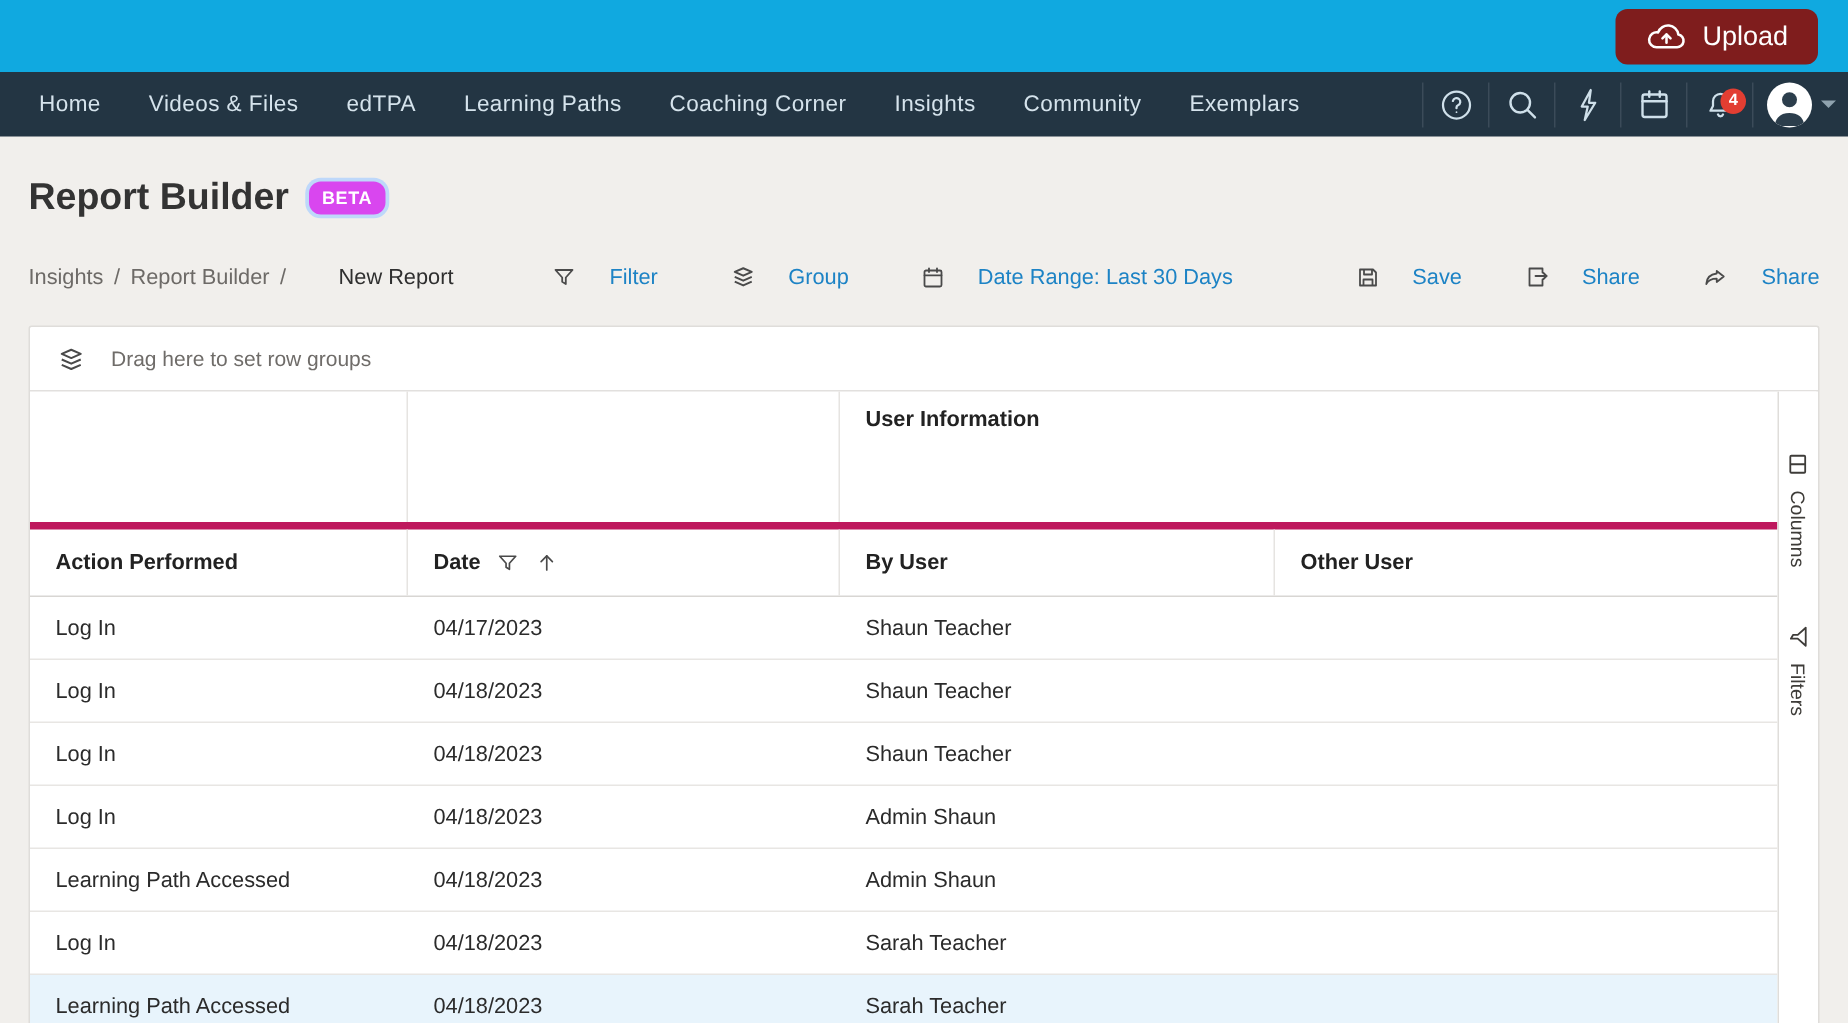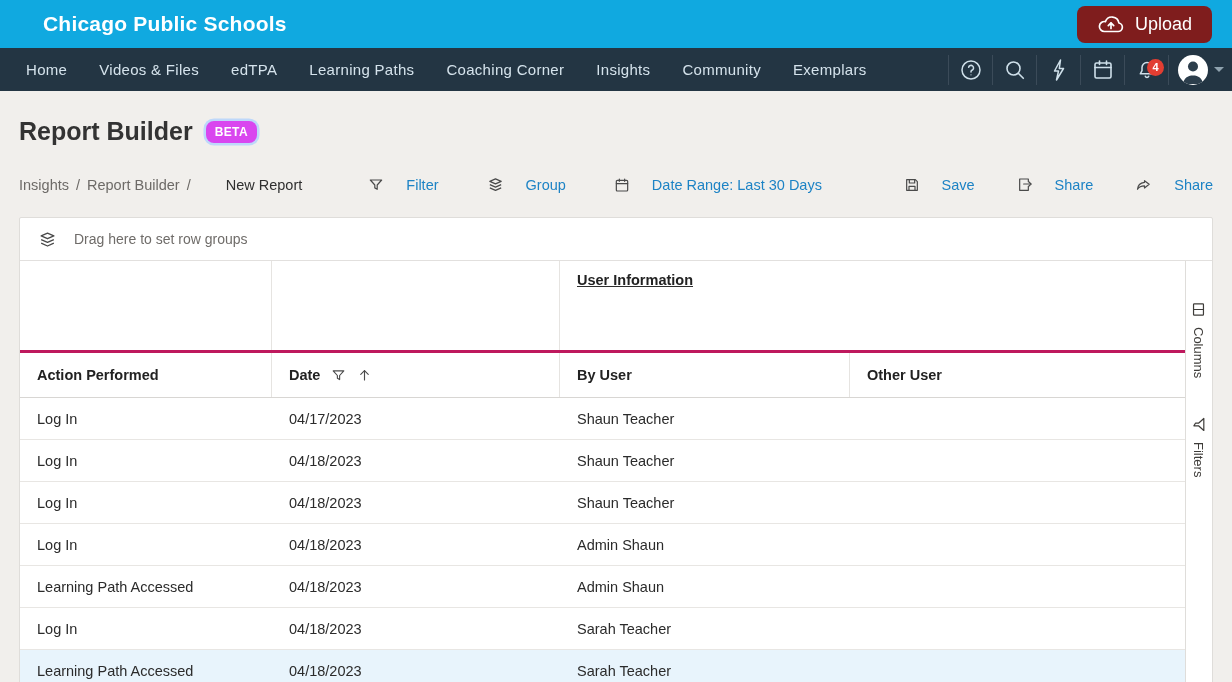--- a/index.html
+++ b/index.html
@@ -89,21 +89,21 @@
   .drag-bar .ico { color: #4a4a4a; display: flex; }
 
   .grid-wrap { flex: 1; display: flex; min-height: 0; }
   .grid { width: 1165px; flex: none; display: flex; flex-direction: column; }
 
   .c1 { width: 252px; flex: none; }
   .c2 { width: 288px; flex: none; }
   .c3 { width: 290px; flex: none; }
   .c4 { flex: 1; }
 
-  .group-row { height: 92px; flex: none; display: flex; border-bottom: 3px solid #be185d; text-decoration: underline; }
+  .group-row { height: 92px; flex: none; display: flex; border-bottom: 5px solid #be185d; }
   .gcell { border-right: 1px solid #e6e4e1; }
   .gcell-span {
     flex: 1; padding: 11px 0 0 17px; font-weight: bold; font-size: 14.5px; color: #222;
   }
   .header-row {
     height: 45px; flex: none; display: flex; align-items: stretch;
     border-bottom: 1px solid #d8d6d3; font-weight: bold; font-size: 14.5px; color: #222;
   }
   .hcell {
     display: flex; align-items: center; gap: 11px; padding-left: 17px;
@@ -127,21 +127,20 @@
   .side-tab {
     writing-mode: vertical-rl; display: flex; align-items: center; gap: 9px;
     color: #3e3c39; font-size: 13px; cursor: pointer;
   }
   .side-tab .ico { color: #3e3c39; transform: rotate(90deg); display: flex; }
 </style>
 </head>
 <body>
 
 <header class="top-bar">
-  <span class="top-title">Chicago Public Schools</span>
   <button class="upload-btn">
     <span class="ico">
       <svg width="28" height="22" viewBox="0 0 28 20" fill="none" stroke="#fff" stroke-width="1.7" stroke-linecap="round" stroke-linejoin="round">
         <path d="M7.5 17.5a5 5 0 1 1 .9-9.9A7 7 0 0 1 21.9 9a4.3 4.3 0 0 1-1.2 8.5H7.5z"></path>
         <path d="M14 14.5V9.2"></path>
           <path d="M11.3 11.6 14 8.9l2.7 2.7"></path>
       </svg>
     </span>
     <span>Upload</span>
   </button>

